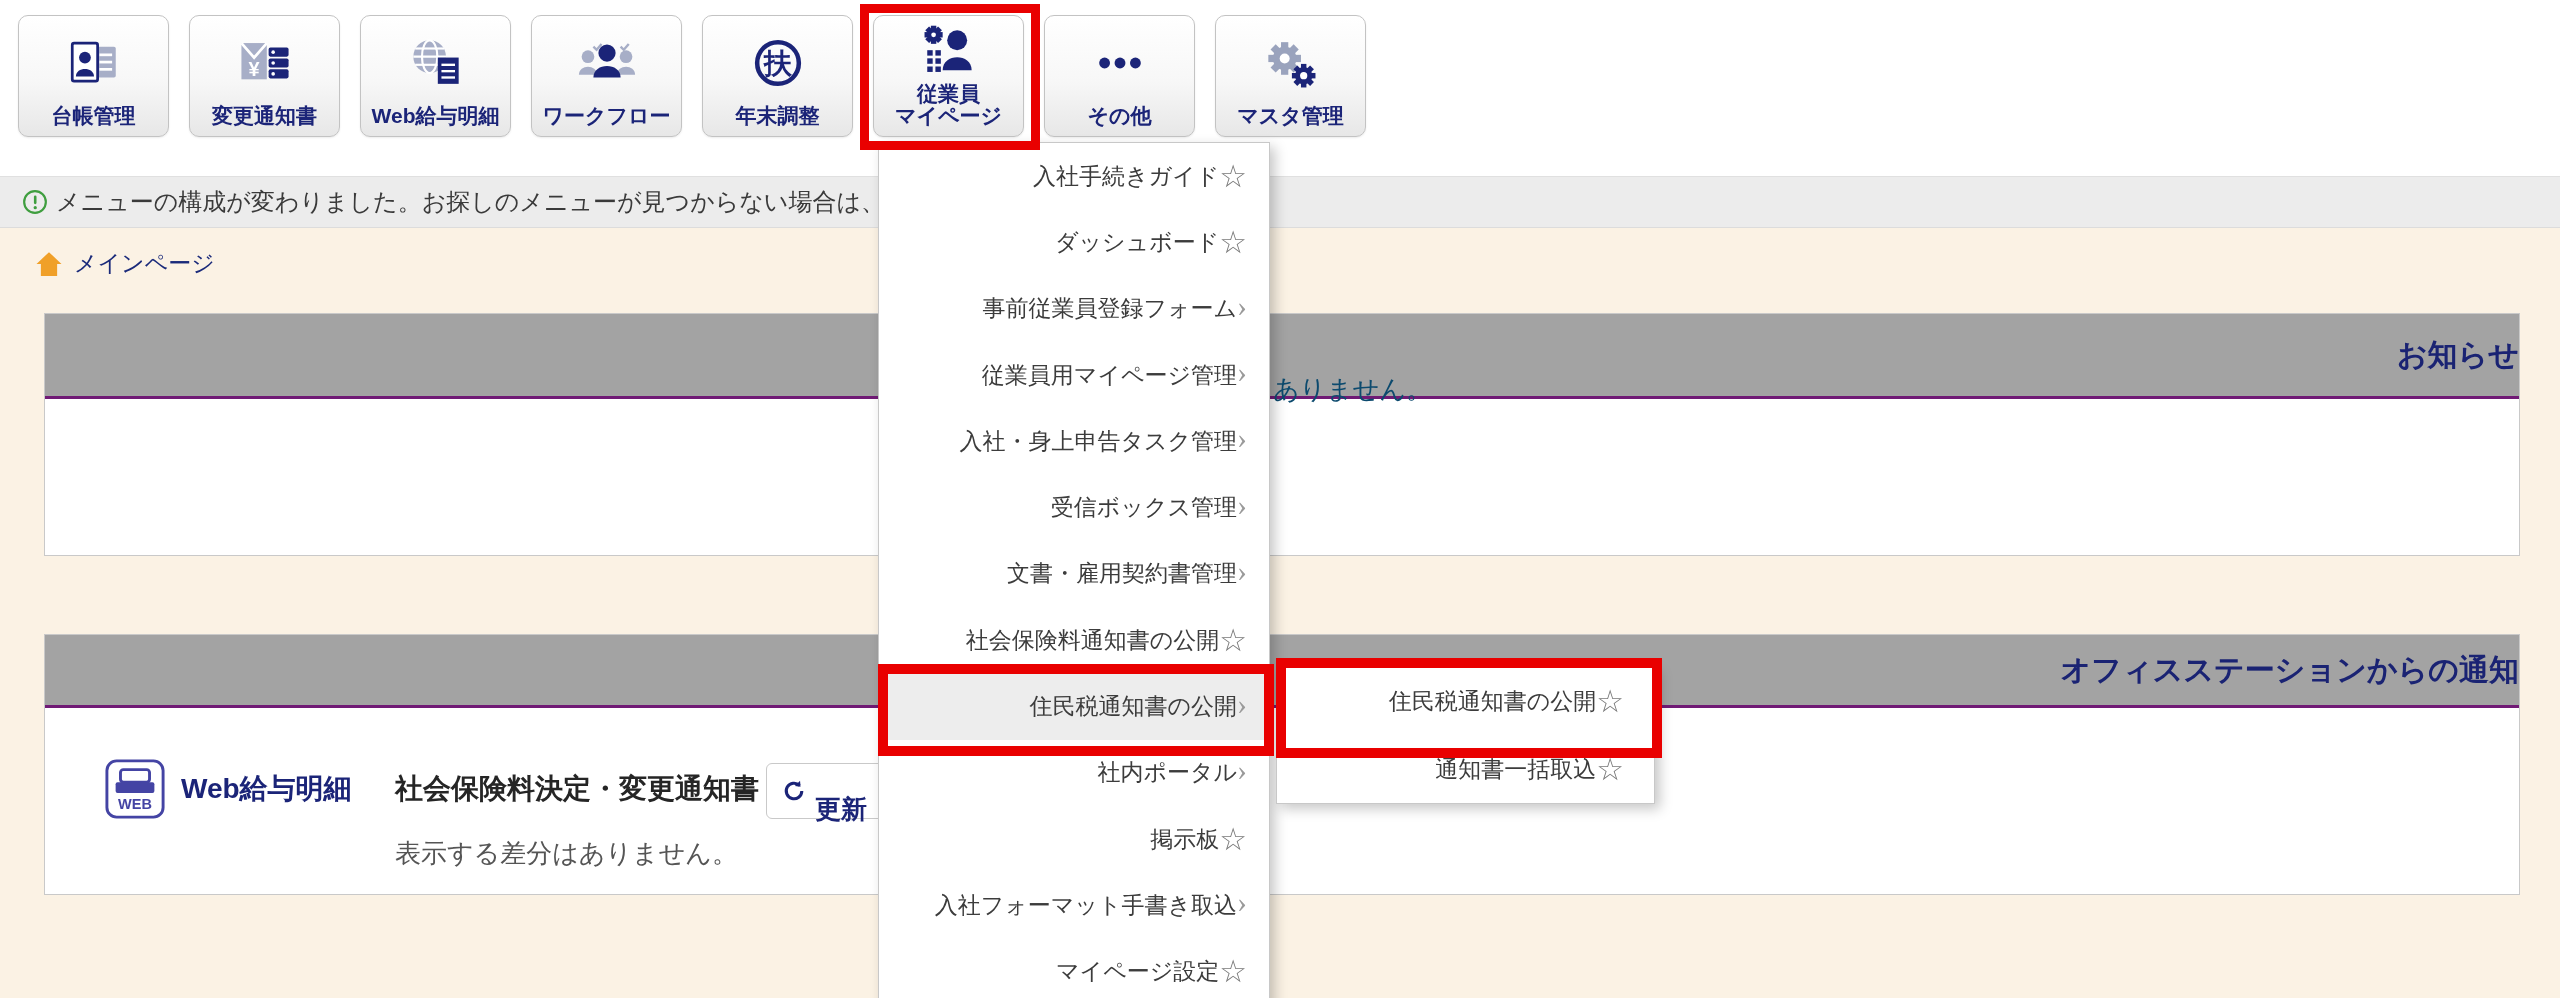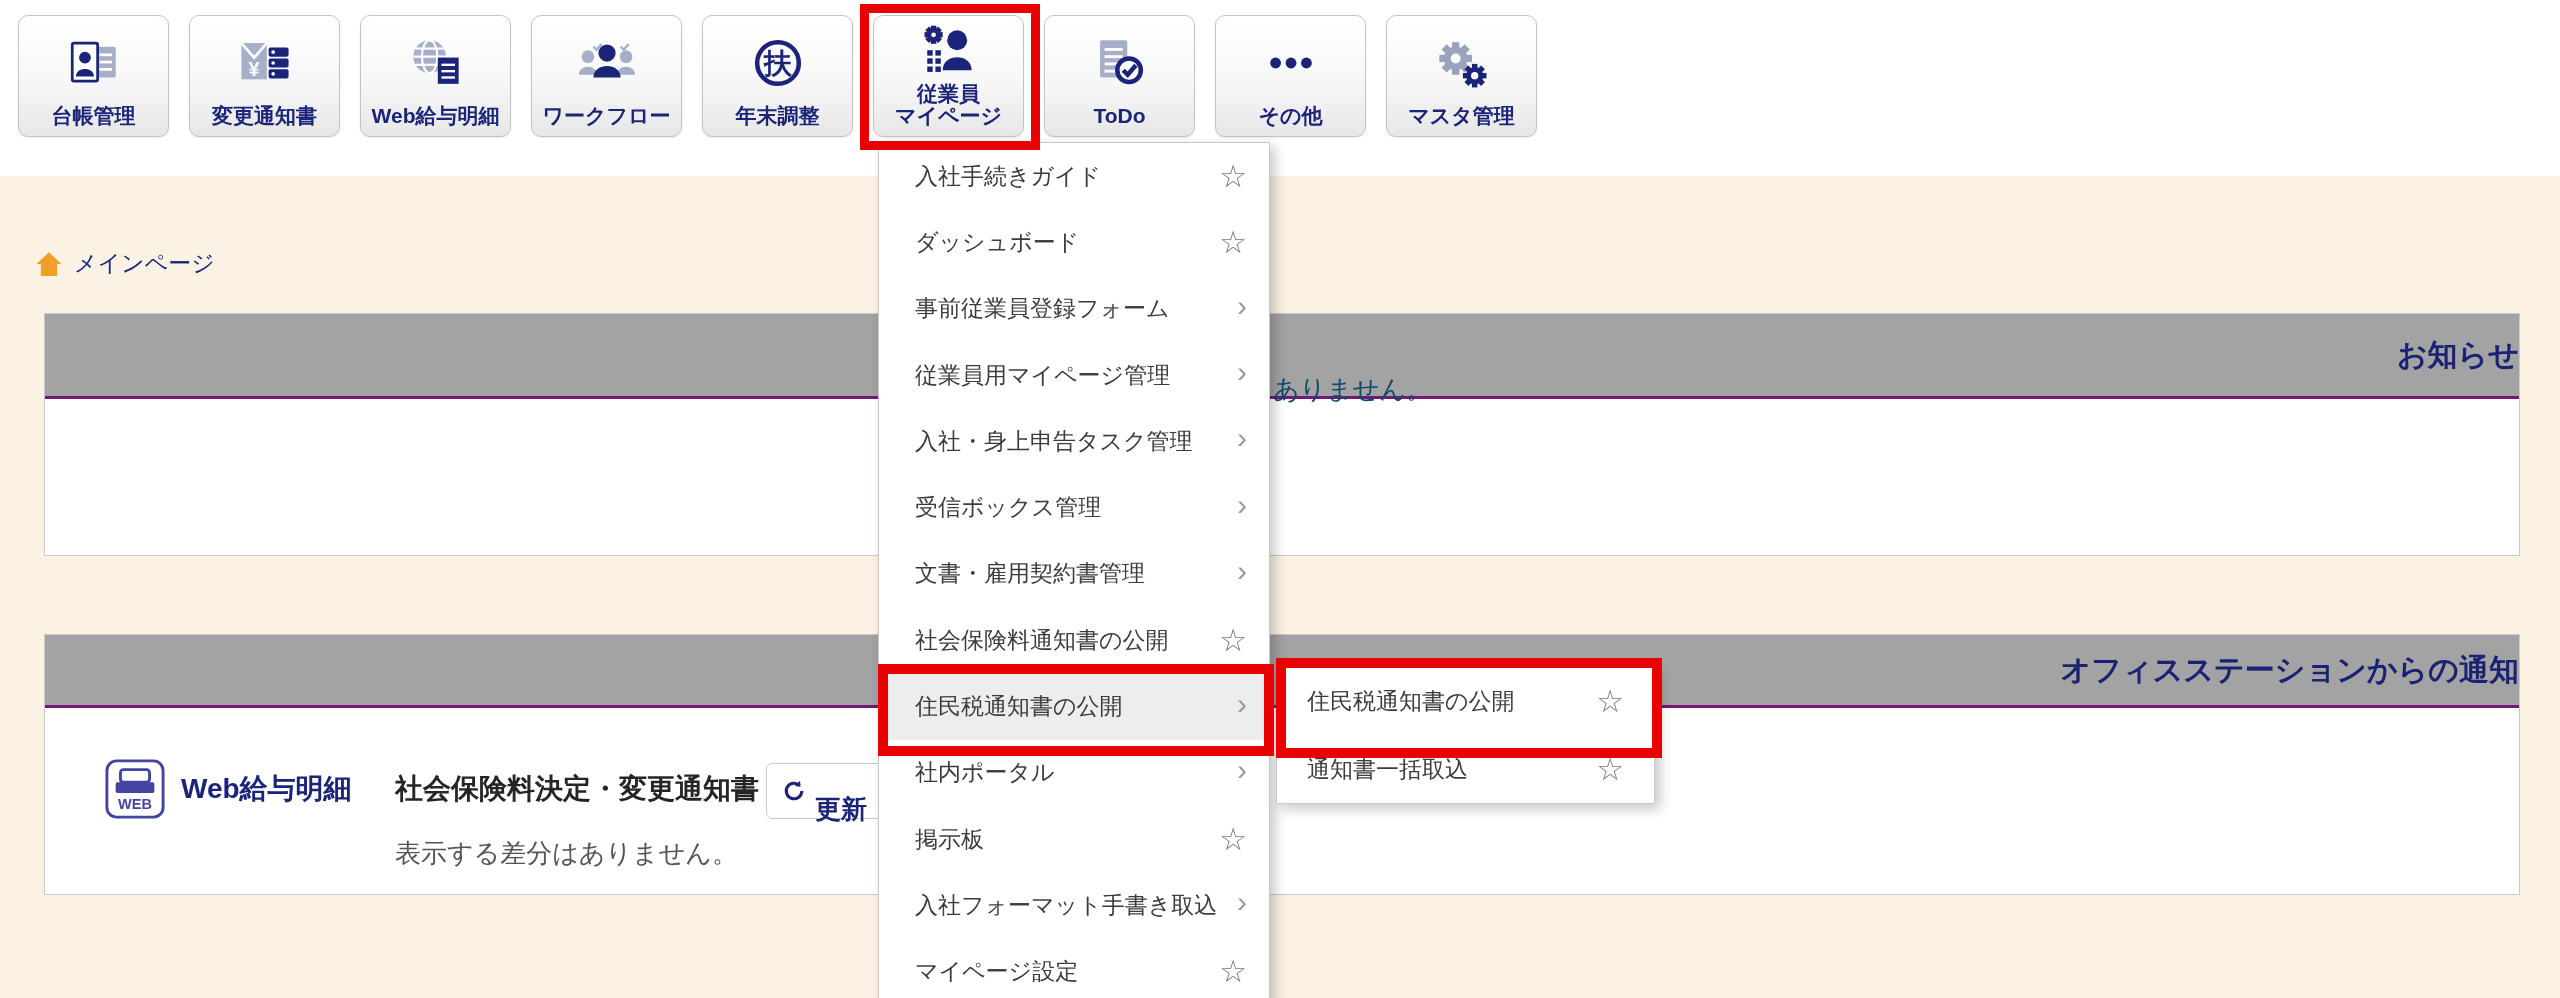--- a/index.html
+++ b/index.html
@@ -50,22 +50,22 @@
   .refresh-btn{position:absolute;left:721px;top:55px;width:130px;height:56px;box-sizing:border-box;
       background:#ffffff;border:1px solid #c9c9c9;border-radius:6px;display:flex;align-items:center;
       justify-content:flex-start;gap:8px;padding-left:14px;cursor:pointer;}
   .refresh-btn svg{width:26px;height:26px;}
   .refresh-lb{font-size:26px;font-weight:bold;color:#1b2478;margin-top:37px;}
   .status-line{position:absolute;left:350px;top:128px;font-size:26px;color:#555555;}
 
   
   .dropdown{position:absolute;left:878px;top:142px;width:392px;height:870px;background:#ffffff;
       border:1px solid #c8c8c8;box-sizing:border-box;box-shadow:5px 5px 12px rgba(0,0,0,0.22);z-index:50;}
-  .mi{height:66.3px;display:flex;align-items:center;justify-content:space-between;
-      padding:0 22px 0 36px;cursor:pointer;}
+  .mi{height:66.3px;display:flex;align-items:center;justify-content:flex-end;
+      padding:0 22px 0 36px;cursor:pointer;font-family:Liberation Serif, serif;}
   .mi.hl{background:#ededed;}
   .mi-label{font-size:23px;color:#3c3c3c;white-space:nowrap;}
   .mi-trail.star{font-size:31px;color:#7a7a7a;line-height:1;}
   .mi-trail.chev{font-size:30px;color:#9a9a9a;line-height:1;transform:translateY(-3px);}
 
   
   .submenu{position:absolute;left:1276px;top:666px;width:379px;height:138px;background:#ffffff;
       border:1px solid #c8c8c8;box-sizing:border-box;box-shadow:5px 5px 12px rgba(0,0,0,0.22);z-index:55;}
   .submenu .mi{height:68px;padding:0 30px 0 30px;}
 
@@ -193,36 +193,20 @@
             </g>
             <circle cx="15" cy="13" r="2.6" fill="#ffffff"></circle>
           </svg>
         </span>
         <span class="tb-lb">従業員
 マイページ</span>
       </div>
       <div class="tb">
         <span class="tb-ic">
           <svg viewBox="0 0 64 64">
-            <rect x="10" y="7" width="30" height="41" rx="2" fill="#a7aec7"></rect>
-            <g stroke="#ffffff" stroke-width="3.2">
-              <line x1="15" y1="17" x2="35" y2="17"></line>
-              <line x1="15" y1="25" x2="35" y2="25"></line>
-              <line x1="15" y1="33" x2="35" y2="33"></line>
-              <line x1="15" y1="41" x2="28" y2="41"></line>
-            </g>
-            <circle cx="42" cy="40" r="13" fill="#ffffff" stroke="#1b2478" stroke-width="5"></circle>
-            <path d="M35.5 40 l5 5 l9 -10.5" stroke="#1b2478" stroke-width="5" fill="none"></path>
-          </svg>
-        </span>
-        <span class="tb-lb">ToDo</span>
-      </div>
-      <div class="tb">
-        <span class="tb-ic">
-          <svg viewBox="0 0 64 64">
             <g fill="#1b2478">
               <circle cx="15" cy="32" r="6"></circle>
               <circle cx="32" cy="32" r="6"></circle>
               <circle cx="49" cy="32" r="6"></circle>
             </g>
           </svg>
         </span>
         <span class="tb-lb">その他</span>
       </div>
       <div class="tb">
@@ -251,20 +235,29 @@
                 <circle r="9.5"></circle>
               </g>
               <circle r="4" fill="#ffffff"></circle>
             </g>
           </svg>
         </span>
         <span class="tb-lb">マスタ管理</span>
       </div>
     </div>
 
+  <div class="noticebar">
+    <svg class="al" viewBox="0 0 24 24">
+      <circle cx="12" cy="12" r="10" fill="none" stroke="#3f9e3f" stroke-width="2"></circle>
+      <rect x="11" y="6" width="2.4" height="8" rx="1.2" fill="#3f9e3f"></rect>
+      <circle cx="12.2" cy="17.2" r="1.5" fill="#3f9e3f"></circle>
+    </svg>
+    <span class="notice-msg">メニューの構成が変わりました。お探しのメニューが見つからない場合は、</span>
+    <span class="notice-link">こ</span>
+  </div>
 
   <div class="crumb">
     <svg viewBox="0 0 24 24">
       <path d="M12 2.5 L22 12 H18.5 V21.5 H5.5 V12 H2 Z" fill="#f0a028"></path>
     </svg>
     <span class="crumb-lb">メインページ</span>
   </div>
 
   <section class="panel news">
     <div class="panel-head">

